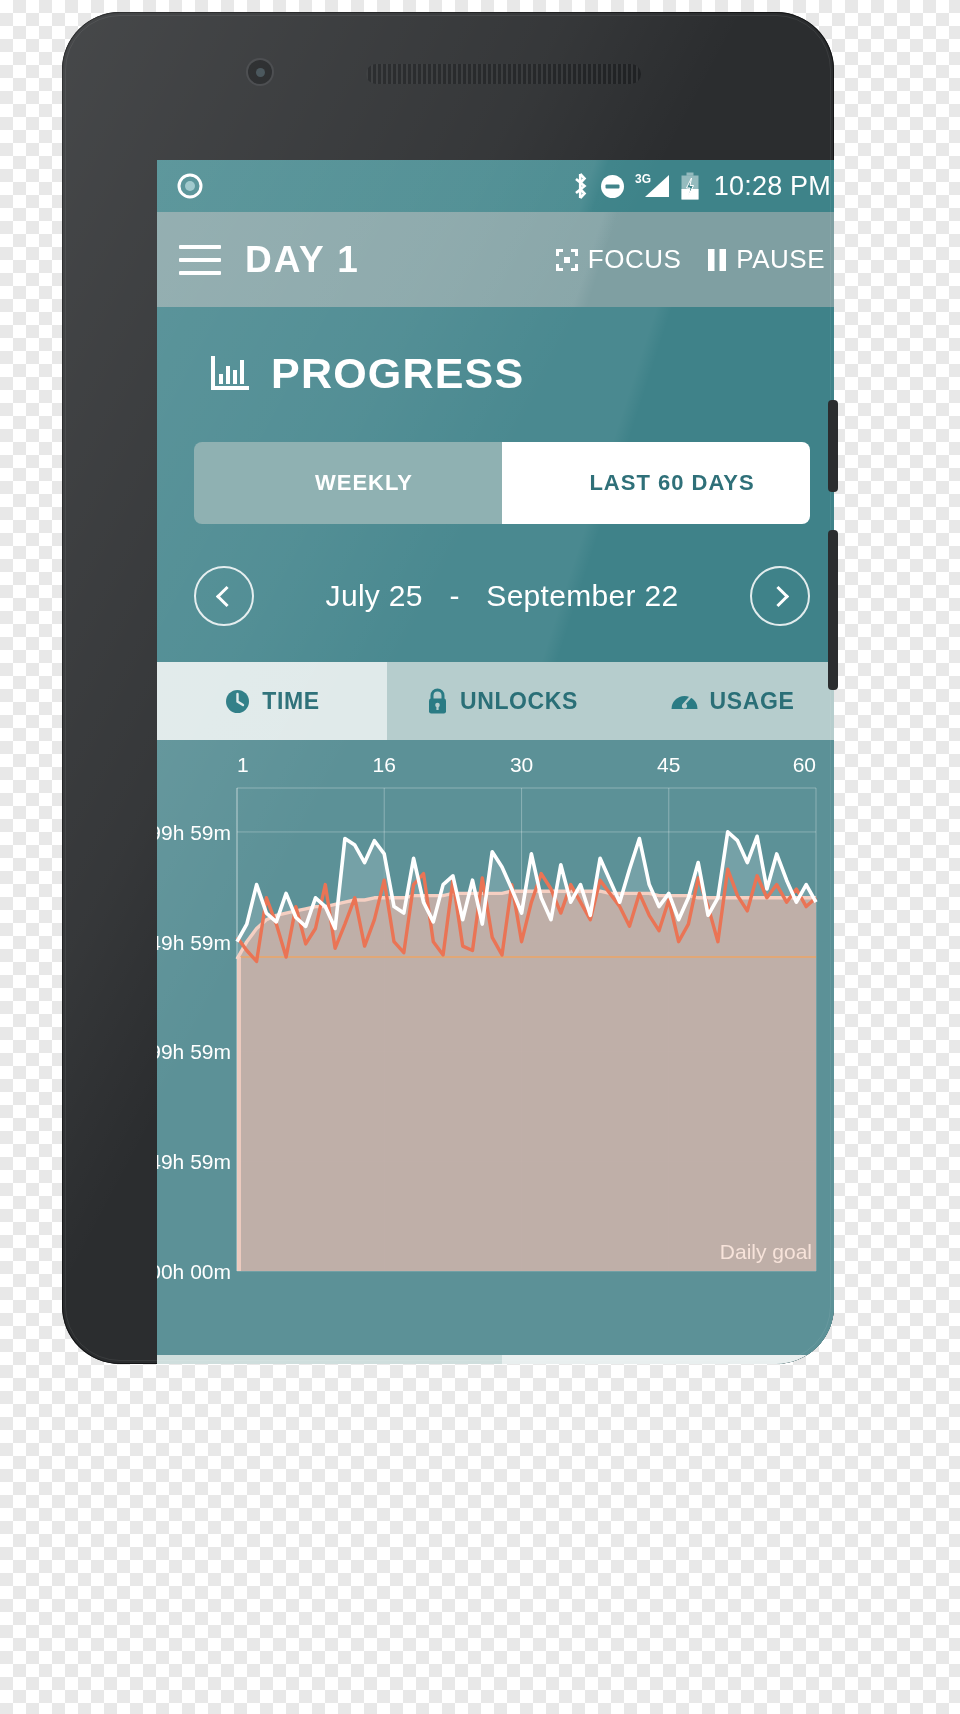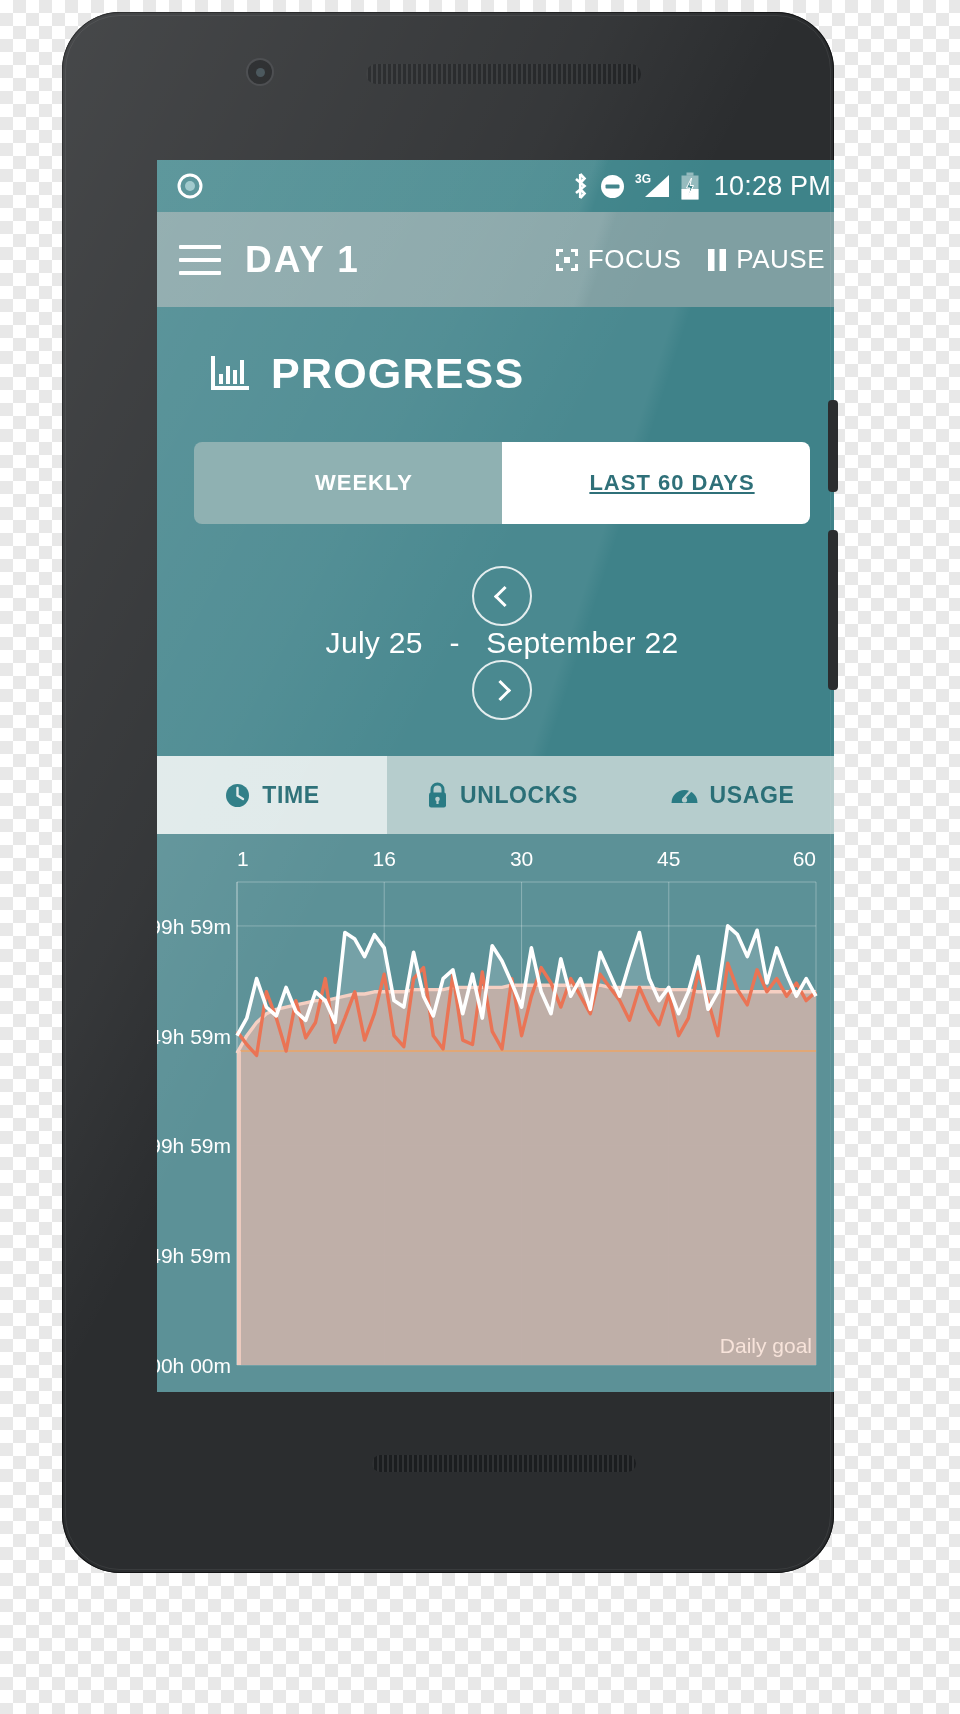--- a/index.html
+++ b/index.html
@@ -15,21 +15,21 @@
     background-image:
       linear-gradient(45deg, #e8e8e8 25%, transparent 25%, transparent 75%, #e8e8e8 75%),
       linear-gradient(45deg, #e8e8e8 25%, transparent 25%, transparent 75%, #e8e8e8 75%);
     background-size: 26px 26px;
     background-position: 0 0, 13px 13px;
   }
 
   
   .phone {
     position: absolute; left: 62px; top: 12px;
-    width: 772px; height: 1561px;
+    width: 772px; height: 1352px;
     border-radius: 58px;
     background: #2b2d2f;
     box-shadow: 0 0 0 1px #141516 inset;
     overflow: hidden;
   }
   .phone-gloss {
     position:absolute; inset:0; border-radius:58px;
     background: linear-gradient(118deg, rgba(255,255,255,0.13) 0%, rgba(255,255,255,0.05) 34%, rgba(255,255,255,0) 46%);
     pointer-events:none;
   }
@@ -115,23 +115,23 @@
   }
   .prog-title-row { display:flex; align-items:center; gap:20px; padding:14px 0 0 52px; position:relative; z-index:2; }
   .prog-title { color:#fff; font-size:43px; font-weight:700; letter-spacing:1.2px; }
 
   .seg {
     margin:44px 37px 0 37px; height:82px; border-radius:8px; display:flex; overflow:hidden;
     position:relative; z-index:2;
   }
   .seg-btn { flex:1; display:flex; align-items:center; justify-content:center; font-size:22px; font-weight:700; letter-spacing:1px; cursor:pointer;padding-left:32px; }
   .seg-btn.inactive { background:#8fb1b2; color:#ffffff; }
-  .seg-btn.active { background:#ffffff; color:#2f7079;text-decoration:underline; }
-
-  .daterow { position:relative; z-index:2; display:flex; align-items:center; justify-content:center; gap:0; margin:42px 0 0 0; padding-bottom:36px;flex-direction:column; }
+  .seg-btn.active { background:#ffffff; color:#2f7079; }
+
+  .daterow { position:relative; z-index:2; display:flex; align-items:center; justify-content:center; gap:0; margin:42px 0 0 0; padding-bottom:36px; }
   .navcircle {
     width:60px; height:60px; border-radius:50%; border:2px solid rgba(255,255,255,0.85);
     display:flex; align-items:center; justify-content:center; cursor:pointer; flex:none;
   }
   .chev { width:15px; height:15px; border-top:3px solid #fff; border-right:3px solid #fff; }
   .chev.left { transform: rotate(-135deg); margin-left:4px; }
   .chev.right { transform: rotate(45deg); margin-right:4px; }
   .daterange { flex:1; text-align:center; color:#fff; font-size:30px; letter-spacing:.3px; }
   .daterange .sepd { display:inline-block; margin:0 18px; }
 

